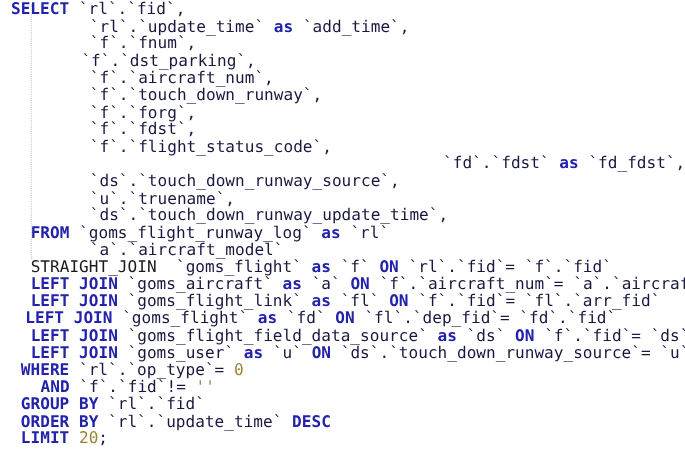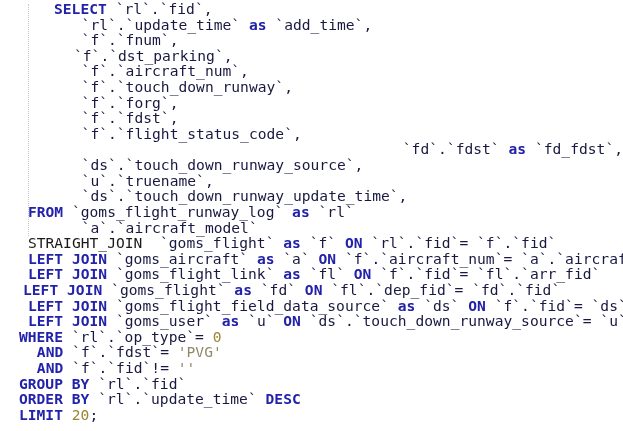--- a/index.html
+++ b/index.html
@@ -69,21 +69,21 @@
   .punc {
     color: #181840;
   }
 </style>
 </head>
 <body>
 
 <div id="code-editor">
   <div id="indent-guide"></div>
   <div id="code-lines">
-      <div class="code-line" style="padding-left: 10px; margin-left: 44px;"><span class="kw">SELECT</span><span class="id"> `rl`.`fid`,</span></div>
+      <div class="code-line" style="padding-left: 10px;"><span class="kw">SELECT</span><span class="id"> `rl`.`fid`,</span></div>
       <div class="code-line" style="padding-left: 81.6px;"><span class="id">`rl`.`update_time` </span><span class="kw">as</span><span class="id"> `add_time`,</span></div>
       <div class="code-line" style="padding-left: 81.6px;"><span class="id">`f`.`fnum`,</span></div>
       <div class="code-line" style="padding-left: 74px;"><span class="id">`f`.`dst_parking`,</span></div>
       <div class="code-line" style="padding-left: 81.6px;"><span class="id">`f`.`aircraft_num`,</span></div>
       <div class="code-line" style="padding-left: 81.6px;"><span class="id">`f`.`touch_down_runway`,</span></div>
       <div class="code-line" style="padding-left: 81.6px;"><span class="id">`f`.`forg`,</span></div>
       <div class="code-line" style="padding-left: 81.6px;"><span class="id">`f`.`fdst`,</span></div>
       <div class="code-line" style="padding-left: 81.6px;"><span class="id">`f`.`flight_status_code`,</span></div>
       <div class="code-line" style="padding-left: 33px; text-align: right;"><span class="id">`fd`.`fdst` </span><span class="kw">as</span><span class="id"> `fd_fdst`,</span></div>
       <div class="code-line" style="padding-left: 81.6px;"><span class="id">`ds`.`touch_down_runway_source`,</span></div>
@@ -91,19 +91,18 @@
       <div class="code-line" style="padding-left: 81.6px;"><span class="id">`ds`.`touch_down_runway_update_time`,</span></div>
       <div class="code-line" style="padding-left: 27.9px;"><span class="kw">FROM</span><span class="id"> `goms_flight_runway_log` </span><span class="kw">as</span><span class="id"> `rl`</span></div>
       <div class="code-line" style="padding-left: 81.6px;"><span class="id">`a`.`aircraft_model`</span></div>
       <div class="code-line" style="padding-left: 27.9px;"><span class="kw-plain">STRAIGHT_JOIN</span><span class="id">  `goms_flight` </span><span class="kw">as</span><span class="id"> `f` </span><span class="kw">ON</span><span class="id"> `rl`.`fid`= `f`.`fid`</span></div>
       <div class="code-line" style="padding-left: 27.9px;"><span class="kw">LEFT JOIN</span><span class="id"> `goms_aircraft` </span><span class="kw">as</span><span class="id"> `a` </span><span class="kw">ON</span><span class="id"> `f`.`aircraft_num`= `a`.`aircraft_num`</span></div>
       <div class="code-line" style="padding-left: 27.9px;"><span class="kw">LEFT JOIN</span><span class="id"> `goms_flight_link` </span><span class="kw">as</span><span class="id"> `fl` </span><span class="kw">ON</span><span class="id"> `f`.`fid`= `fl`.`arr_fid`</span></div>
       <div class="code-line" style="padding-left: 23px;"><span class="kw">LEFT JOIN</span><span class="id"> `goms_flight` </span><span class="kw">as</span><span class="id"> `fd` </span><span class="kw">ON</span><span class="id"> `fl`.`dep_fid`= `fd`.`fid`</span></div>
       <div class="code-line" style="padding-left: 27.9px;"><span class="kw">LEFT JOIN</span><span class="id"> `goms_flight_field_data_source` </span><span class="kw">as</span><span class="id"> `ds` </span><span class="kw">ON</span><span class="id"> `f`.`fid`= `ds`.`fid`</span></div>
       <div class="code-line" style="padding-left: 27.9px;"><span class="kw">LEFT JOIN</span><span class="id"> `goms_user` </span><span class="kw">as</span><span class="id"> `u` </span><span class="kw">ON</span><span class="id"> `ds`.`touch_down_runway_source`= `u`.`uid`</span></div>
       <div class="code-line" style="padding-left: 18.95px;"><span class="kw">WHERE</span><span class="id"> `rl`.`op_type`= </span><span class="num">0</span></div>
-      <div class="code-line" style="padding-left: 36.85px;"><span class="kw">AND</span><span class="id"> `f`.`fdst`= </span><span class="str">'PVG'</span></div>
       <div class="code-line" style="padding-left: 36.85px;"><span class="kw">AND</span><span class="id"> `f`.`fid`!= </span><span class="str">''</span></div>
       <div class="code-line" style="padding-left: 18.95px;"><span class="kw">GROUP BY</span><span class="id"> `rl`.`fid`</span></div>
       <div class="code-line" style="padding-left: 18.95px;"><span class="kw">ORDER BY</span><span class="id"> `rl`.`update_time` </span><span class="kw">DESC</span></div>
       <div class="code-line" style="padding-left: 18.95px;"><span class="kw">LIMIT</span><span class="id"> </span><span class="num">20</span><span class="punc">;</span></div>
     </div>
 </div>
 
 </body></html>

